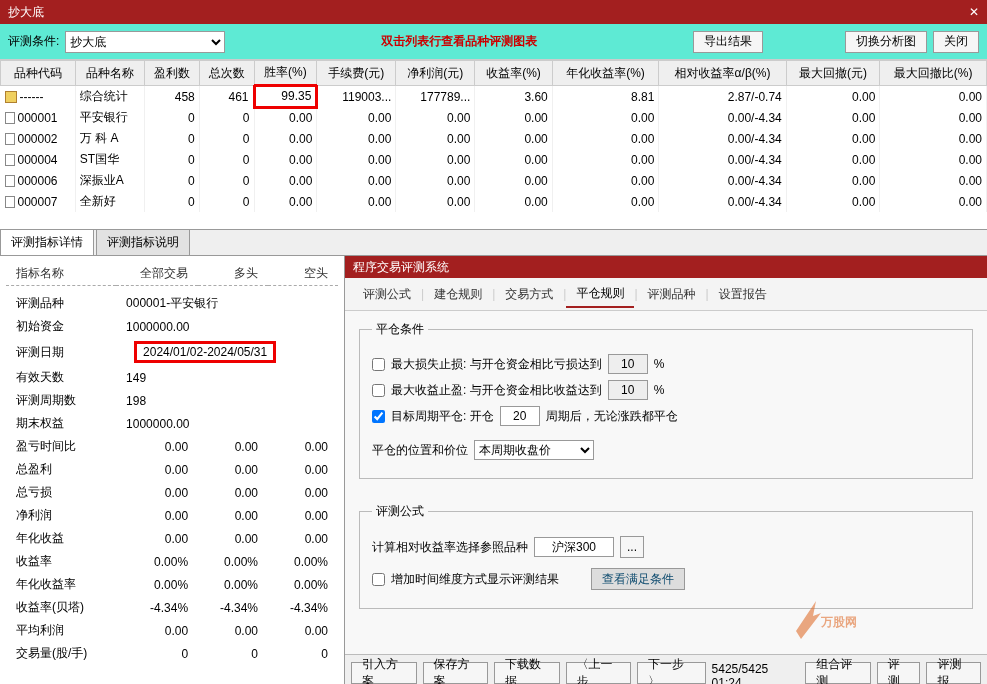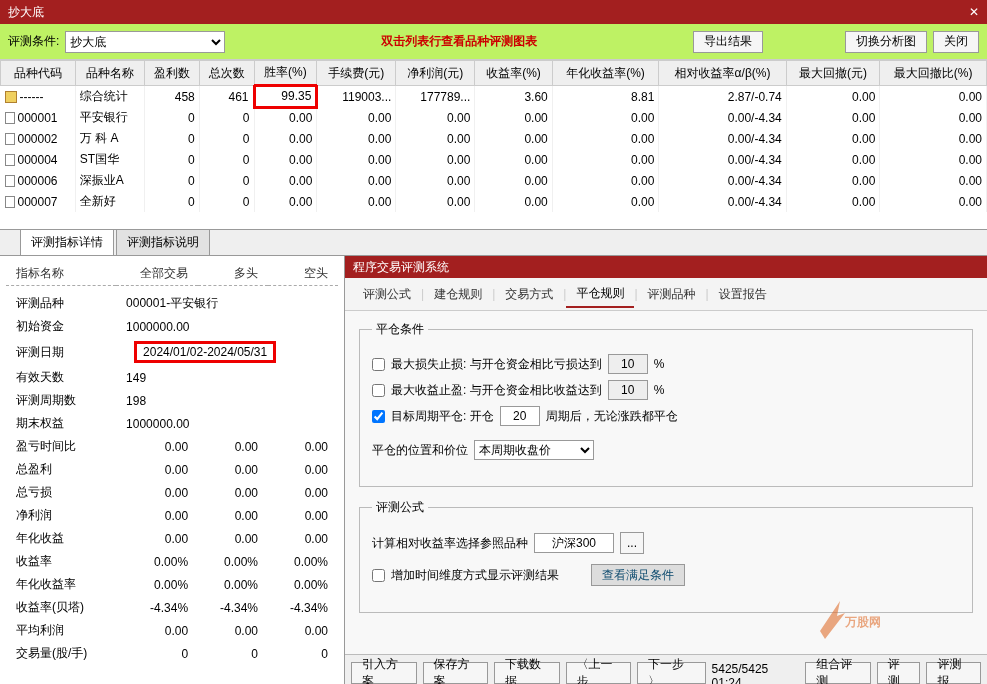--- a/index.html
+++ b/index.html
@@ -1,58 +1,58 @@
 <!DOCTYPE html>
 <html><head>
 <meta charset="utf-8">
 <style>
 * { margin: 0; padding: 0; box-sizing: border-box; font-family: "Microsoft YaHei", SimSun, sans-serif; font-size: 12px; }
 body { width: 987px; height: 684px; background: #f0f0f0; overflow: hidden; position: relative; }
 .title-bar { height: 24px; background: #a31f1f; color: #fff; display: flex; align-items: center; padding: 0 8px; justify-content: space-between; }
 .title-bar .close-x { cursor: pointer; }
-.toolbar { height: 36px; background: #bef264; border-bottom: 1px solid #ccc; display: flex; align-items: center; padding: 0 8px; gap: 6px; }
+.toolbar { height: 36px; background: #5eead4; border-bottom: 1px solid #ccc; display: flex; align-items: center; padding: 0 8px; gap: 6px; }
 .toolbar .lbl { }
 .toolbar select { width: 160px; height: 22px; border: 1px solid #999; background: #fff; }
 .toolbar .spacer { flex: 1; text-align: center; color: #c00; font-weight: bold; }
 .btn { height: 22px; padding: 0 10px; background: #f6f6f6; border: 1px solid #999; cursor: pointer; display: inline-flex; align-items: center; }
 .grid-wrap { height: 170px; overflow: auto; background: #fff; border-bottom: 1px solid #999; position: relative; }
 .grid { width: 100%; border-collapse: collapse; }
 .grid th { background: #efefef; border: 1px solid #ccc; padding: 3px 4px; font-weight: normal; white-space: nowrap; position: sticky; top: 0; }
 .grid td { border-right: 1px solid #f0f0f0; padding: 2px 4px; text-align: right; white-space: nowrap; }
 .grid td:nth-child(1), .grid td:nth-child(2) { text-align: left; }
 .hl-red { border: 3px solid #e00; }
 .file-ico { display: inline-block; width: 12px; height: 12px; background: #f0d060; border: 1px solid #b08030; vertical-align: middle; margin-right: 3px; }
 .doc-ico { display: inline-block; width: 10px; height: 12px; background: #fff; border: 1px solid #888; vertical-align: middle; margin-right: 3px; }
 .tab-strip { height: 26px; background: #efefef; display: flex; align-items: flex-end; border-bottom: 1px solid #999; }
 .tab-strip .tab { padding: 4px 10px; border: 1px solid #999; border-bottom: none; background: #e2e2e2; margin-right: 2px; cursor: pointer; }
-.tab-strip .tab.active { background: #fff; margin-left: 20px; }
+.tab-strip .tab.active { background: #fff; }
 .lower { display: flex; height: calc(684px - 24px - 36px - 170px - 26px); }
 .left-panel { width: 345px; background: #fff; border-right: 1px solid #999; overflow: auto; padding: 6px; }
 .metrics { width: 100%; border-collapse: collapse; }
 .metrics th { text-align: left; padding: 3px 10px; font-weight: normal; color: #333; }
 .metrics td { padding: 3px 10px; text-align: left; }
 .metrics .num { text-align: right; }
 .dash-row td { border-top: 1px dashed #aaa; height: 6px; }
 .hl-box { border: 3px solid #e00; display: inline-block; padding: 1px 6px; margin-left: 8px; }
 .right-panel { flex: 1; display: flex; flex-direction: column; }
 .sub-title { height: 22px; background: #a31f1f; color: #fff; display: flex; align-items: center; padding: 0 8px; }
 .sub-tabs { height: 28px; background: #f4f4f4; display: flex; align-items: center; padding: 16px 8px; border-bottom: 1px solid #ccc; }
 .sub-tabs .st { padding: 4px 10px; cursor: pointer; color: #333; }
 .sub-tabs .st.active { border-bottom: 2px solid #a31f1f; color: #000; }
 .sub-tabs .sep { color: #ccc; }
 .form-area { flex: 1; padding: 10px 14px; background: #f8f8f8; overflow: auto; }
-fieldset { border: 1px solid #bbb; padding: 10px 12px 20px; margin-bottom: 12px; }
+fieldset { border: 1px solid #bbb; padding: 10px 12px 12px; margin-bottom: 24px; }
 legend { padding: 0 4px; }
 .form-row { display: flex; align-items: center; gap: 6px; margin: 6px 0; }
 .form-row input[type=text] { width: 40px; height: 20px; border: 1px solid #999; text-align: center; background: #eee; }
 .form-row input.active { background: #fff; }
 .form-row input[type=checkbox] { vertical-align: middle; }
 .form-row select { height: 20px; border: 1px solid #999; background: #fff; }
 .bottom-bar { height: 30px; background: #efefef; border-top: 1px solid #bbb; display: flex; gap: 6px; padding: 7px 6px; }
-.watermark { position: absolute; right: 12px; bottom: 40px; opacity: 0.6; pointer-events: none; }
+.watermark { position: absolute; right: 36px; bottom: 40px; opacity: 0.6; pointer-events: none; }
 .watermark svg { width: 160px; height: 50px; }
 </style>
 </head>
 <body>
 
 <div class="title-bar">
   <span>抄大底</span>
   <span class="close-x">✕</span>
 </div>
 

